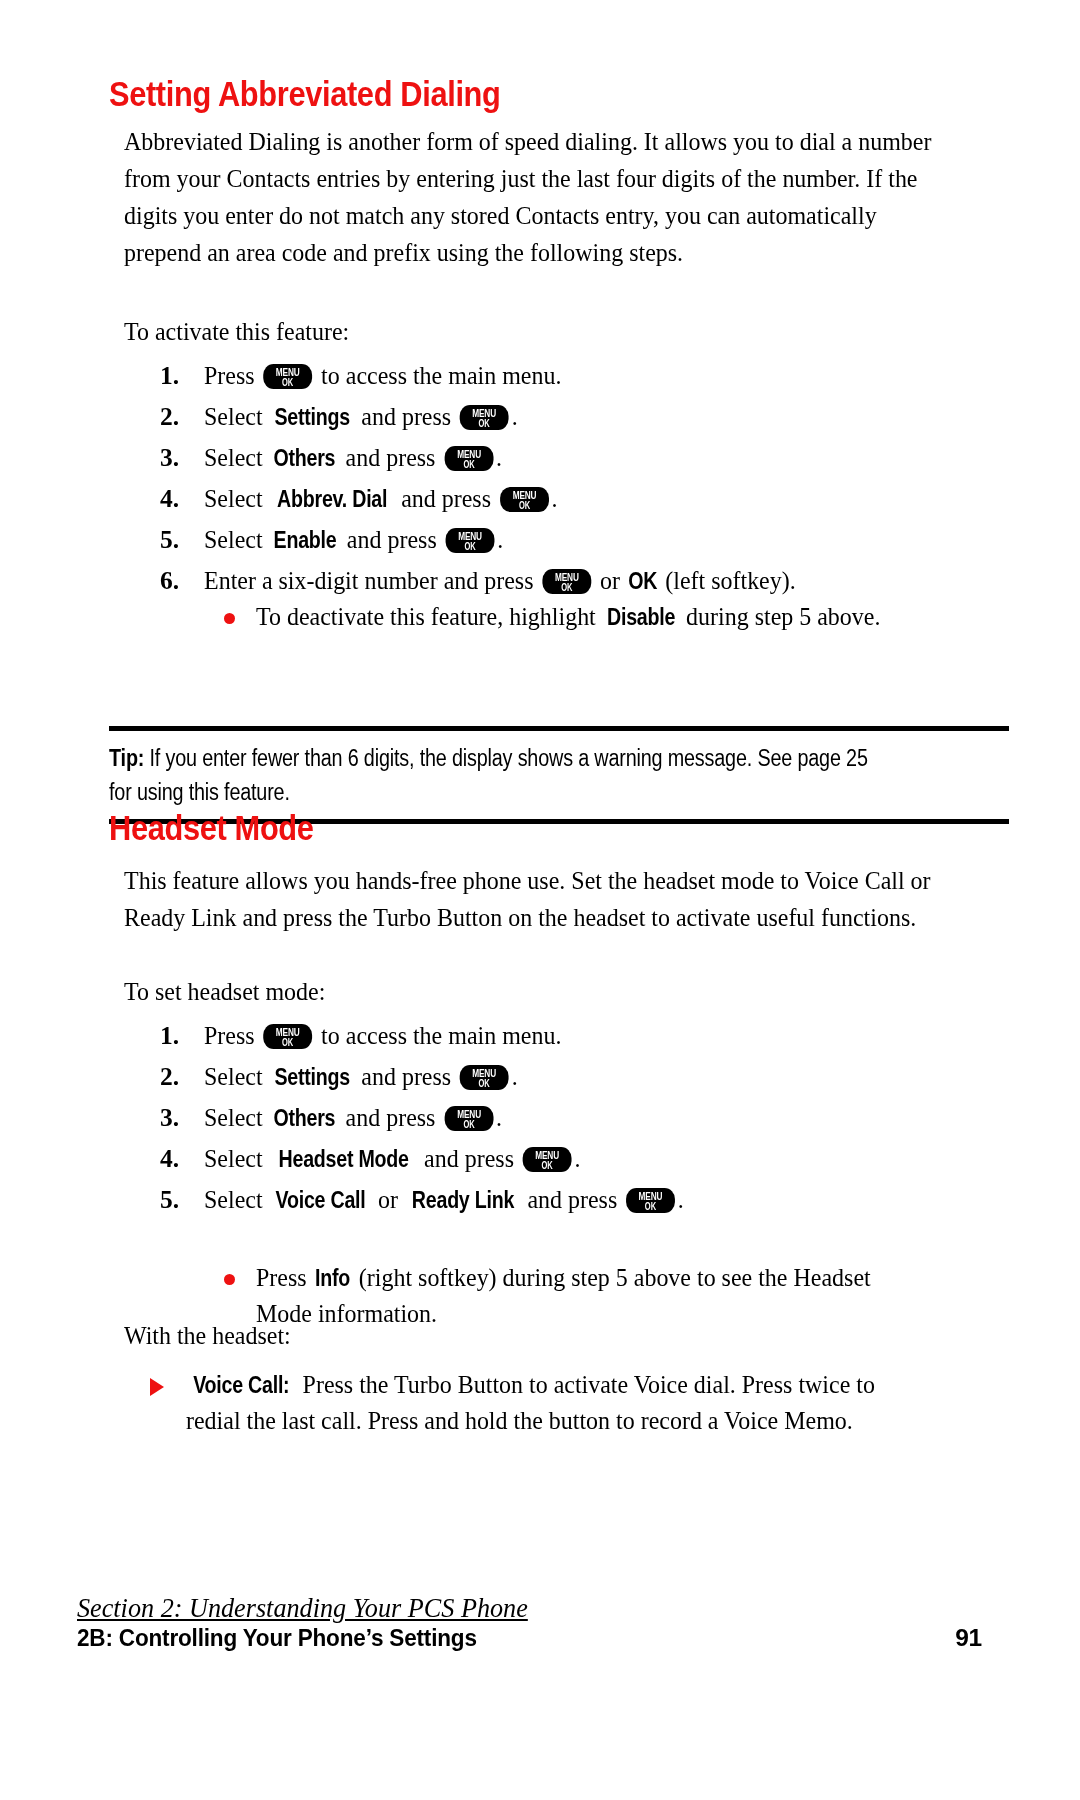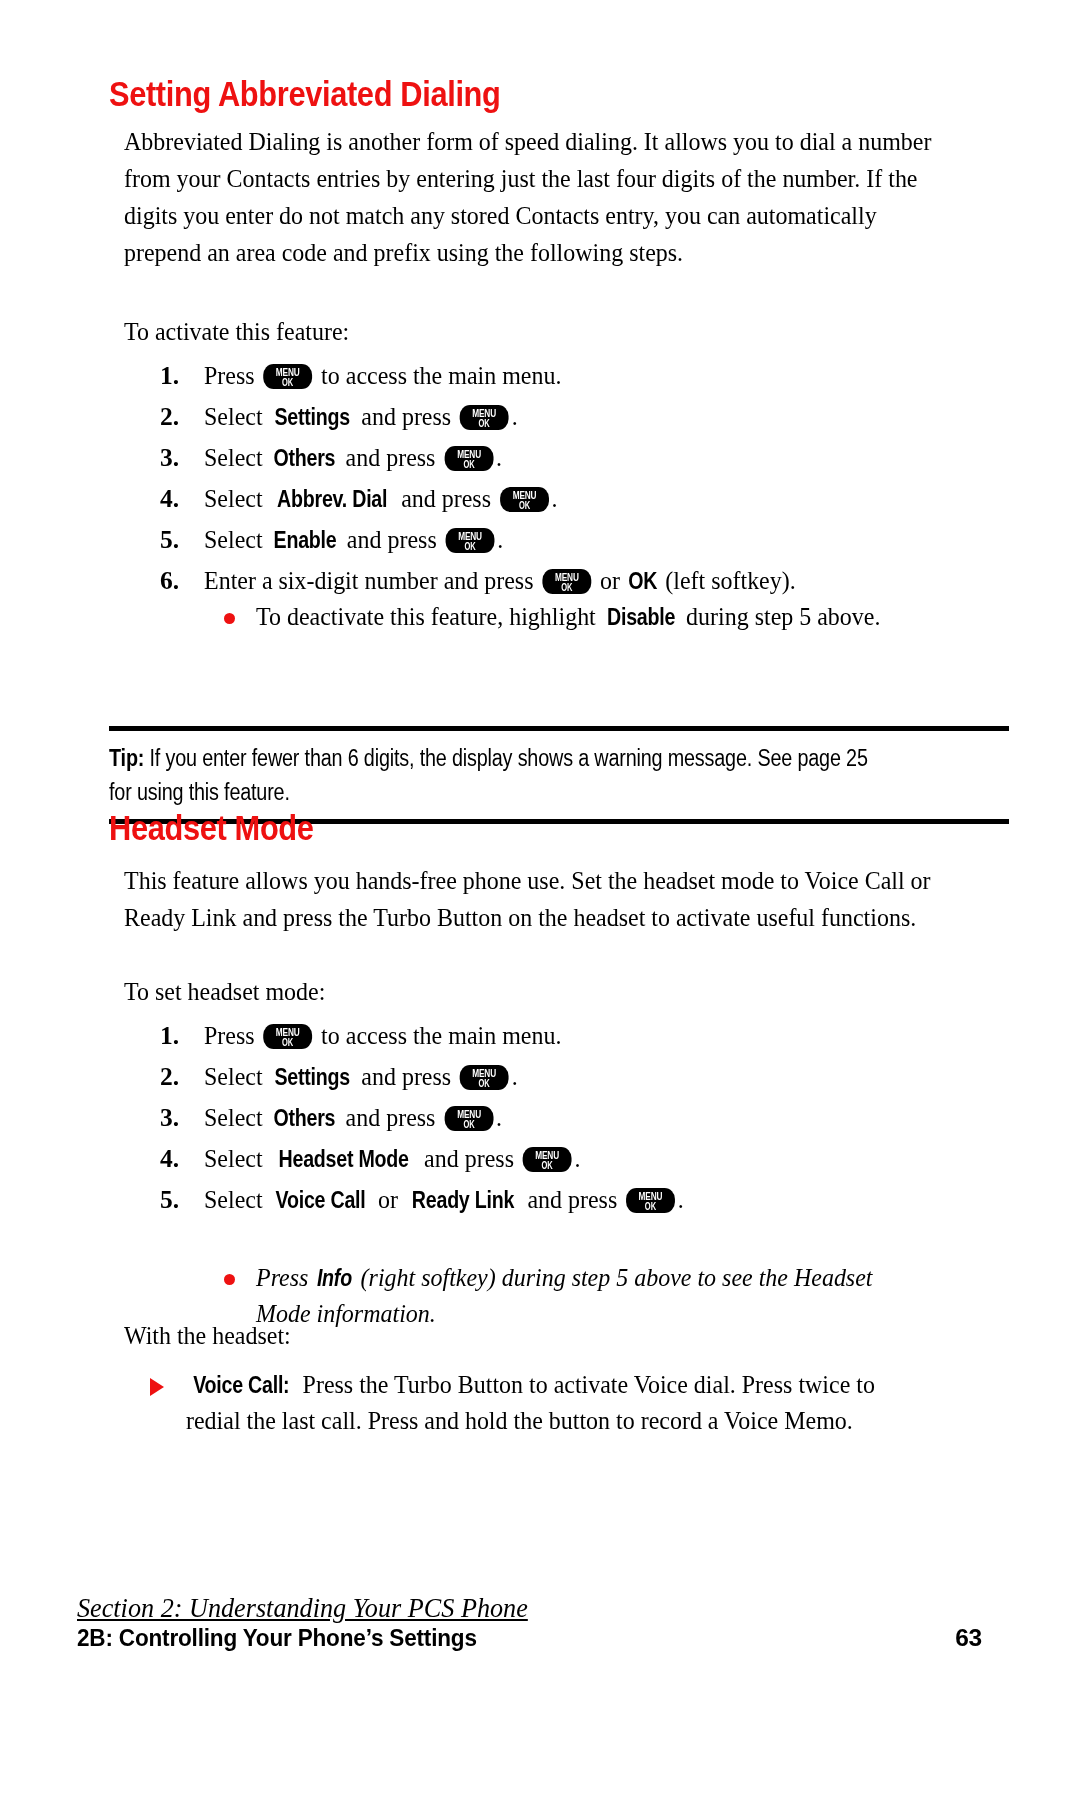--- a/index.html
+++ b/index.html
@@ -243,21 +243,21 @@
   #title-1      { position:absolute; left:109px; top:76px;  width:860px; }
   #para-1       { position:absolute; left:124px; top:123px; width:860px; }
   #leadin-1     { position:absolute; left:124px; top:313px; width:860px; }
   #steps-1      { position:absolute; left:160px; top:355px; width:880px; }
   #subbullets-1 { position:absolute; left:200px; top:583px; width:760px; }
   #tip          { position:absolute; left:77px;  top:726px; width:900px;margin-left:32px; }
   #title-2      { position:absolute; left:109px; top:810px; width:860px; }
   #para-2       { position:absolute; left:124px; top:862px; width:860px; }
   #leadin-2     { position:absolute; left:124px; top:973px; width:860px; }
   #steps-2      { position:absolute; left:160px; top:1015px; width:880px; }
-  #subbullets-2 { position:absolute; left:200px; top:1244px; width:780px;font-style:italic; }
+  #subbullets-2 { position:absolute; left:200px; top:1244px; width:780px; }
   #leadin-3     { position:absolute; left:124px; top:1317px; width:860px; }
   #arrowlist    { position:absolute; left:136px; top:1359px; width:840px; }
   #footer       { position:absolute; left:77px;  top:1593px; width:905px;text-decoration:underline; }
 </style>
 </head>
 <body>
 
 <div class="page">
 
   <div id="title-1" class="section-title">Setting Abbreviated Dialing</div>
@@ -310,17 +310,17 @@
   <ul id="arrowlist" class="arrowlist">
       <li class="arrowitem"><span class="tri"></span><span class="txt"><span class="b">Voice Call:</span><span> Press the Turbo Button to activate Voice dial. Press twice to redial the last call. Press and hold the button to record a Voice Memo.</span></span></li>
     </ul>
 
   <div id="footer">
     <div class="footer-line1">
       <span>Section 2: Understanding Your PCS Phone</span>
     </div>
     <div class="footer-line2">
       <span class="ftxt">2B: Controlling Your Phone’s Settings</span>
-      <span class="pageno">63</span>
+      <span class="pageno">91</span>
     </div>
   </div>
 
 </div>
 
 </body></html>

